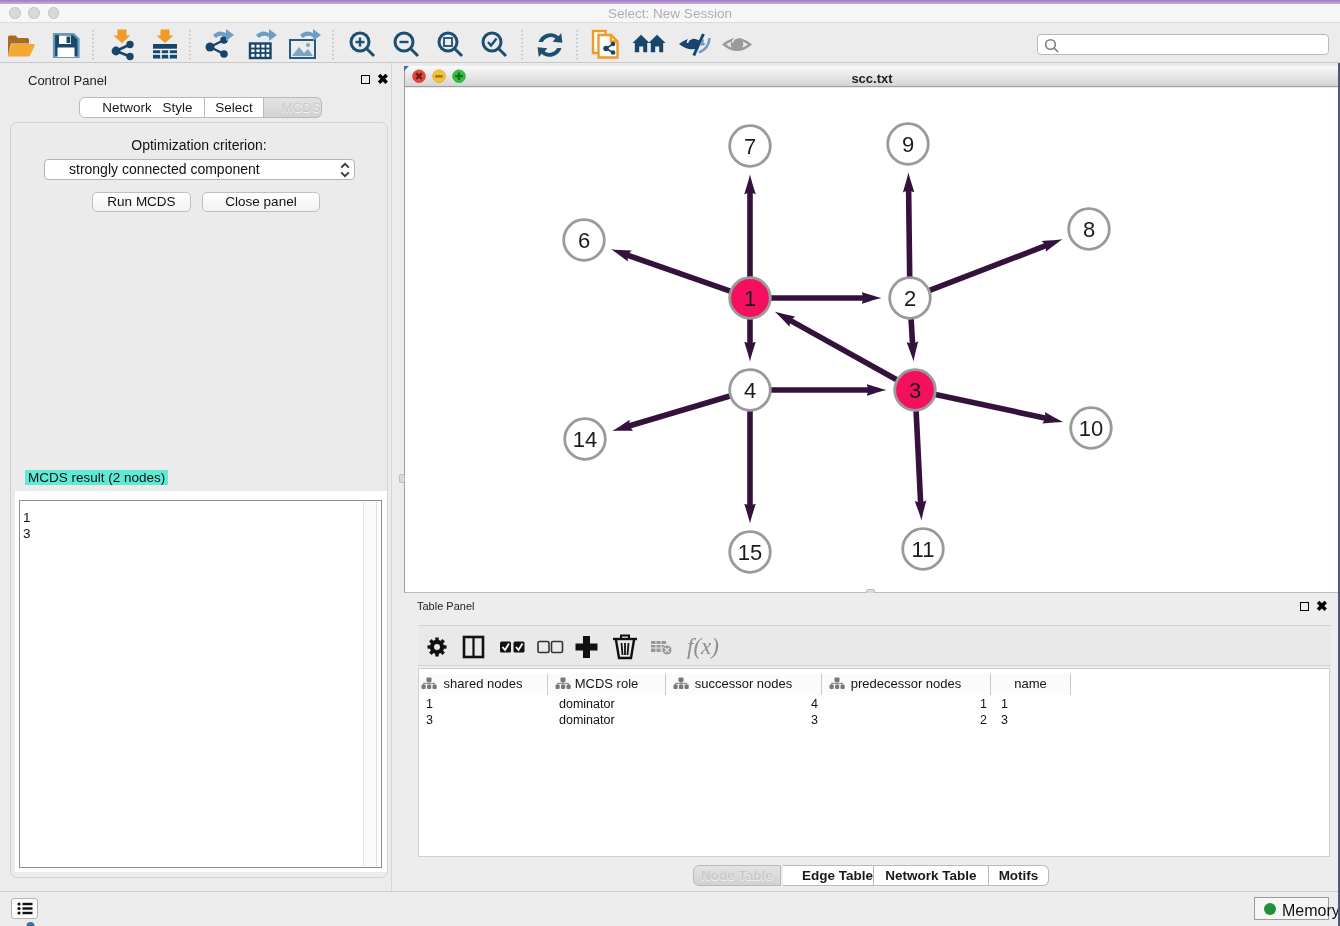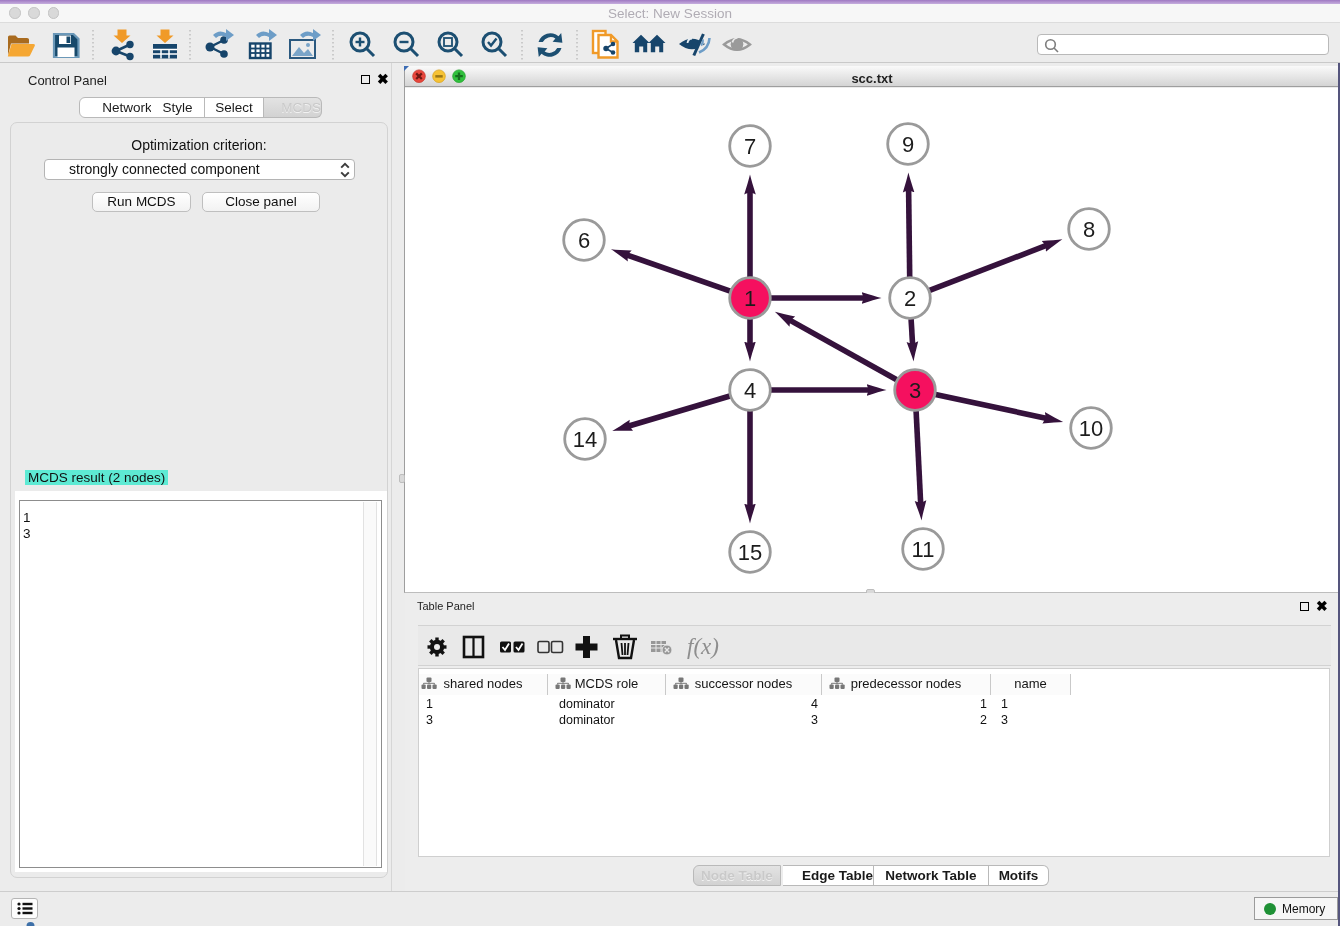--- a/index.html
+++ b/index.html
@@ -53,21 +53,21 @@
 #tp-toolbar { left:418px; top:625px; width:913px; height:41px; background:#e9e9e9; border-top:1px solid #d2d2d2; border-bottom:1px solid #d2d2d2; }
 #tbl { left:418px; top:668px; width:912px; height:189px; background:#fff; border:1px solid #cfcfcf; }
 .th { position:absolute; top:674px; height:21px; background:#fbfbfb; border-right:1px solid #c9c9c9; font-size:13px; color:#151515; text-align:center; line-height:20px; }
 .trow { position:absolute; height:20px; font-size:12.5px; color:#111; }
 
 .btab { position:absolute; top:865px; height:21px; line-height:20px; text-align:center; font-size:13.5px; font-weight:600; color:#1a1a1a; background:#fff; border:1px solid #b9b9b9; border-left:none; }
 
 
 #statusbar { left:0; top:891px; width:1340px; height:35px; background:#ececec; border-top:1px solid #cdcdcd; }
 #sb-btn { left:11px; top:898px; width:27px; height:21px; background:#fdfdfd; border:1px solid #b5b5b5; border-radius:3px; }
-#mem-btn { left:1254px; top:897px; width:84px; height:23px; background:#f6f6f6; border:1px solid #9b9b9b; font-size:12px; color:#111; }
+#mem-btn { left:1254px; top:897px; width:75px; height:23px; background:#f6f6f6; border:1px solid #9b9b9b; font-size:16px; color:#111; }
 #rightedge { left:1338px; top:63px; width:2px; height:863px; background:#55557d; }
 </style>
 </head>
 <body>
 <div class="abs" id="purple"></div>
 <div class="abs" id="titlebar">
   <div class="tcirc" style="left:9px;"></div>
   <div class="tcirc" style="left:28.2px;"></div>
   <div class="tcirc" style="left:47.5px;"></div>
 </div>

